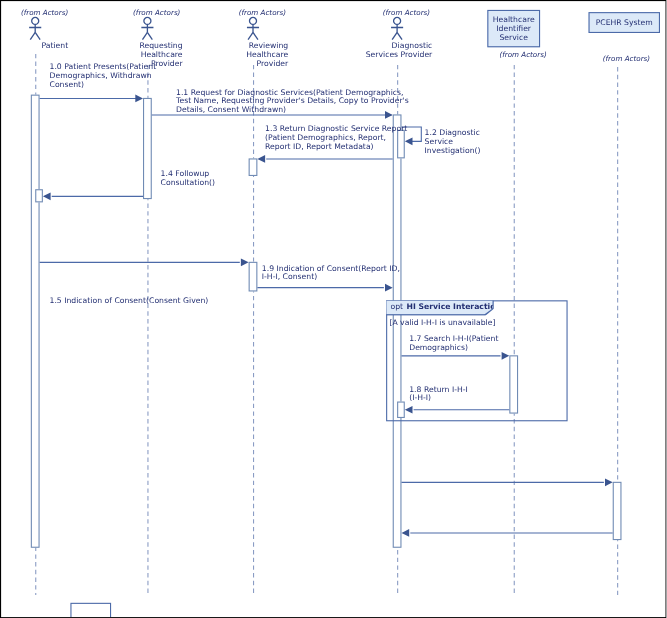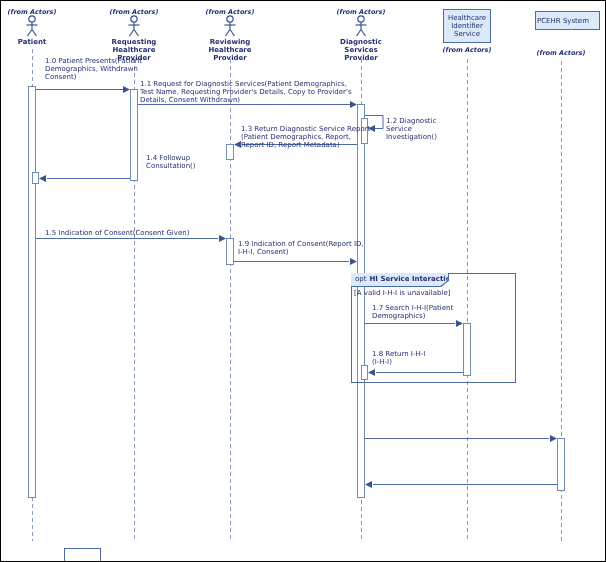--- a/index.html
+++ b/index.html
@@ -12,26 +12,26 @@
   }
   html,body{margin:0;padding:0;background:#fff;}
   #canvas{
     position:relative;width:606px;height:562px;box-sizing:border-box;
     border:1px solid #000;background:#fff;overflow:hidden;
     font-family:"DejaVu Sans","Liberation Sans",sans-serif;
     color:var(--text);
   }
   .layer{position:absolute;left:0;top:0;pointer-events:none;}
   .lbl{position:absolute;font-size:7px;line-height:8px;color:var(--text);z-index:4;}
-  .name{text-align:center;font-weight:bold;}
+  .name{text-align:right;}
   .stereo{font-style:italic;font-size:6.5px;}
-  .nowrap{white-space:nowrap;}
+  .nowrap{white-space:nowrap;margin-top:40px;}
   .act{position:absolute;background:#ffffff;border:1px solid var(--act-border);box-sizing:border-box;z-index:2;}
   .obox{position:absolute;background:var(--box-fill);border:1px solid var(--line);box-sizing:border-box;
-        display:flex;align-items:center;justify-content:flex-start;text-align:center;
+        display:flex;align-items:center;justify-content:center;text-align:center;
         font-size:7px;line-height:8px;color:var(--text);z-index:2;padding:1px;}
   .frag{position:absolute;left:350px;top:272px;width:165px;height:110px;border:1px solid var(--line);box-sizing:border-box;z-index:2;background:transparent;}
   .frag-hdr{position:absolute;left:350px;top:272px;width:98px;height:14px;z-index:3;
             background:var(--line);clip-path:polygon(0 0,100% 0,100% 55%,92% 100%,0 100%);}
   .frag-hdr-in{position:absolute;left:0px;top:0px;width:97px;height:13px;background:var(--box-fill);
             clip-path:polygon(0 0,100% 0,100% 55%,92% 100%,0 100%);
             font-size:7px;line-height:13px;padding-left:4px;box-sizing:border-box;color:var(--text);white-space:nowrap;}
   .frag-op{font-weight:normal;}
   .frag-name{font-weight:bold;margin-left:3px;}
   .bottom-box{position:absolute;left:63px;top:547px;width:37px;height:14px;border:1px solid var(--line);background:#fff;box-sizing:border-box;z-index:2;}
@@ -127,23 +127,23 @@
       <polygon points="225,237.5 218,234 218,241"></polygon>
       <polygon points="356,260.5 349,257 349,264"></polygon>
       <polygon points="462,322.5 455,319 455,326"></polygon>
       <polygon points="367,371.5 374,368 374,375"></polygon>
       <polygon points="556,437.5 549,434 549,441"></polygon>
       <polygon points="364,483.5 371,480 371,487"></polygon>
     </g>
   </svg>
 
   <div class="lbl" style="left:44px;top:56px;width:100px">1.0 Patient Presents(Patient Demographics, Withdrawn Consent)</div>
-  <div class="lbl" style="left:139px;top:79px;width:215px">1.1 Request for Diagnostic Services(Patient Demographics, Test Name, Requesting Provider's Details, Copy to Provider's Details, Consent Withdrawn)</div>
+  <div class="lbl" style="left:159px;top:79px;width:215px">1.1 Request for Diagnostic Services(Patient Demographics, Test Name, Requesting Provider's Details, Copy to Provider's Details, Consent Withdrawn)</div>
   <div class="lbl" style="left:385px;top:116px;width:52px">1.2 Diagnostic Service Investigation()</div>
-  <div class="lbl" style="left:240px;top:124px;width:130px">1.3 Return Diagnostic Service Report (Patient Demographics, Report, Report ID, Report Metadata)</div>
+  <div class="lbl" style="left:240px;top:112px;width:130px">1.3 Return Diagnostic Service Report (Patient Demographics, Report, Report ID, Report Metadata)</div>
   <div class="lbl" style="left:145px;top:153px;width:60px">1.4 Followup Consultation()</div>
   <div class="lbl nowrap" style="left:44px;top:228px;width:170px">1.5 Indication of Consent(Consent Given)</div>
   <div class="lbl" style="left:237px;top:239px;width:130px">1.9 Indication of Consent(Report ID, I-H-I, Consent)</div>
   <div class="lbl" style="left:371px;top:303px;width:90px">1.7 Search I-H-I(Patient Demographics)</div>
   <div class="lbl" style="left:371px;top:349px;width:62px">1.8 Return I-H-I (I-H-I)</div>
 
   <div class="bottom-box"></div>
 
 </div>
 

